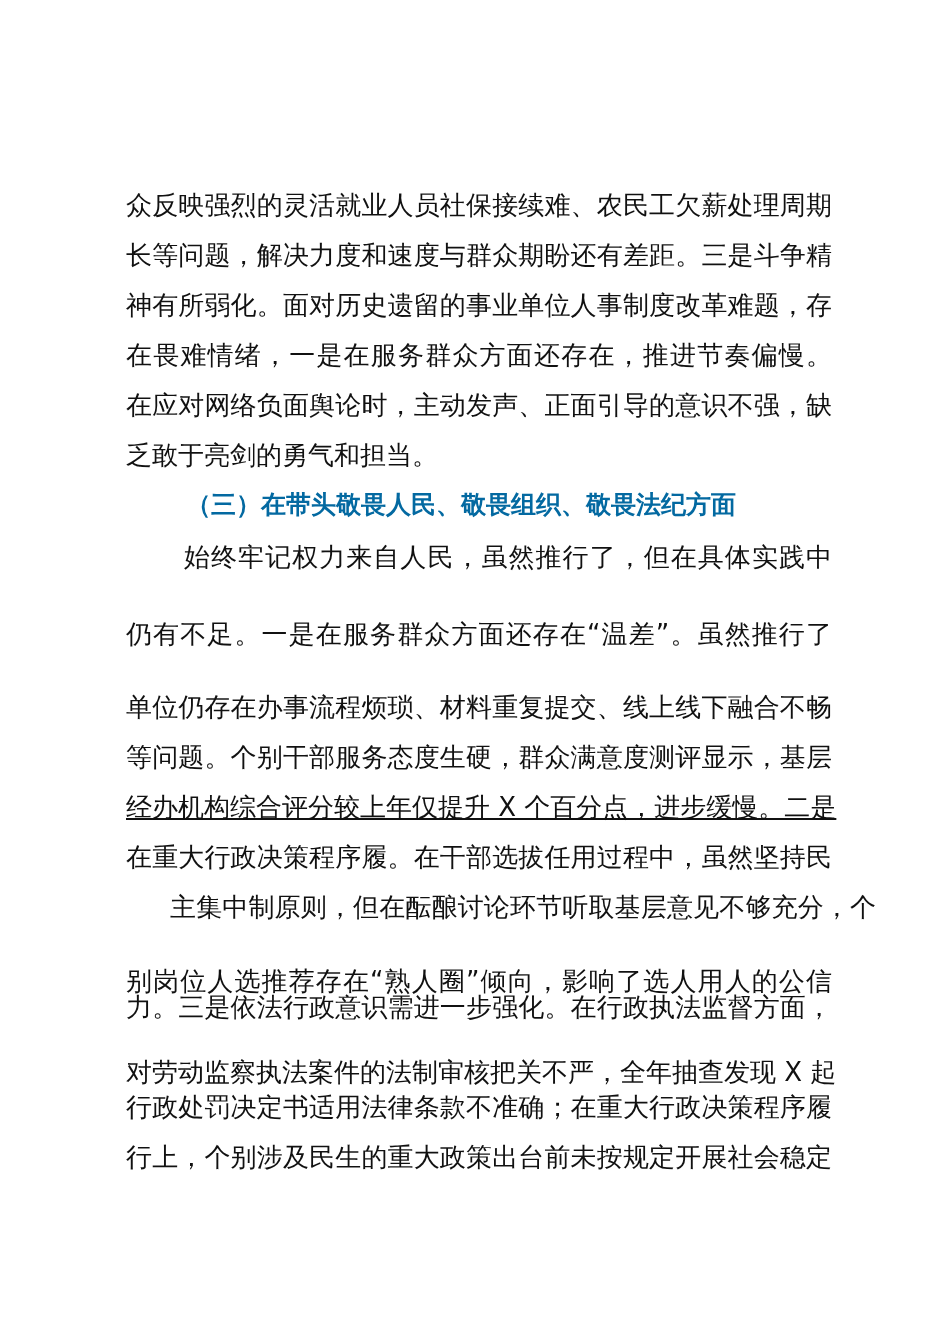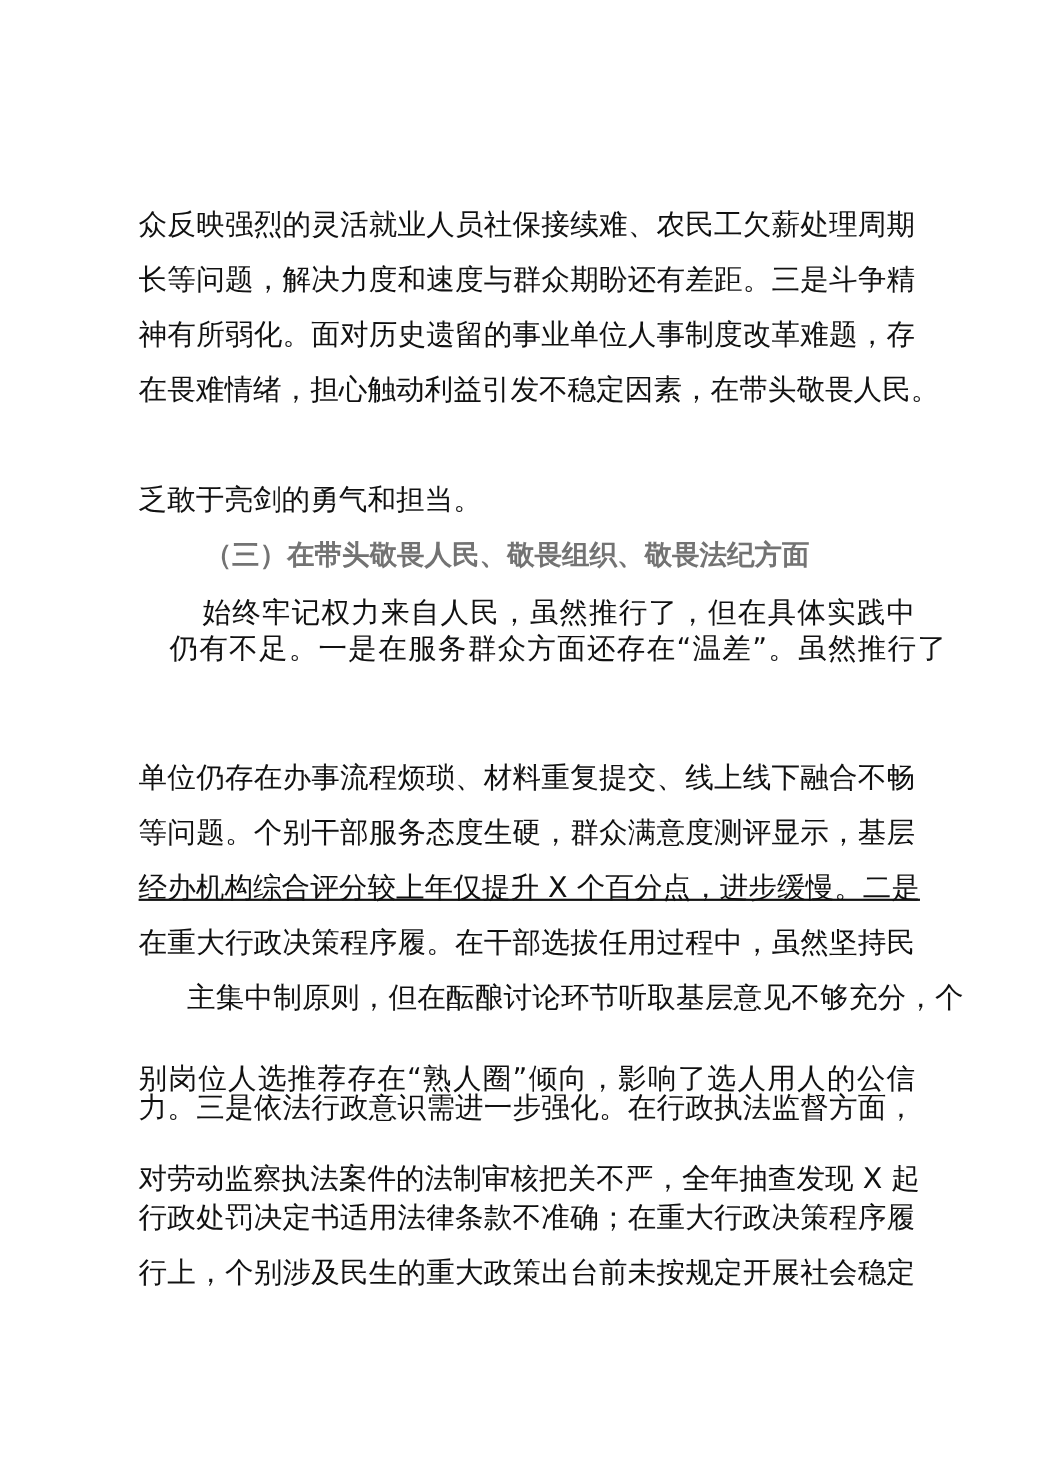--- a/index.html
+++ b/index.html
@@ -22,39 +22,40 @@
   .line.last { text-align-last: left; }
   .line.indent { left: 184px; width: 648px; }
   .heading {
     position: absolute;
     left: 186px;
     height: 36px;
     line-height: 36px;
     font-family: "DejaVu Sans", "Liberation Sans", sans-serif;
     font-size: 25px;
     font-weight: bold;
-    color: #737373;
+    color: #0369a1;
     white-space: nowrap;
   }
 </style>
 </head>
 <body>
 
 <div class="page">
 
   <div class="line" style="top:187px;">众反映强烈的灵活就业人员社保接续难、农民工欠薪处理周期</div>
   <div class="line" style="top:237px;">长等问题，解决力度和速度与群众期盼还有差距。三是斗争精</div>
   <div class="line" style="top:287px;">神有所弱化。面对历史遗留的事业单位人事制度改革难题，存</div>
-  <div class="line" style="top:337px;">在畏难情绪，担心触动利益引发不稳定因素，在带头敬畏人民。</div>
+  <div class="line" style="top:337px;">在畏难情绪，一是在服务群众方面还存在，推进节奏偏慢。</div>
+  <div class="line" style="top:387px;">在应对网络负面舆论时，主动发声、正面引导的意识不强，缺</div>
   <div class="line last" style="top:437px;">乏敢于亮剑的勇气和担当。</div>
 
   <div class="heading" style="top:487px;">（三）在带头敬畏人民、敬畏组织、敬畏法纪方面</div>
 
   <div class="line indent" style="top:539px;">始终牢记权力来自人民，虽然推行了，但在具体实践中</div>
-  <div class="line" style="top:572px;margin-left:28px;">仍有不足。一是在服务群众方面还存在“温差”。虽然推行了</div>
+  <div class="line" style="top:616px;">仍有不足。一是在服务群众方面还存在“温差”。虽然推行了</div>
   <div class="line" style="top:689px;">单位仍存在办事流程烦琐、材料重复提交、线上线下融合不畅</div>
   <div class="line" style="top:739px;">等问题。个别干部服务态度生硬，群众满意度测评显示，基层</div>
   <div class="line" style="top:789px;text-decoration:underline;">经办机构综合评分较上年仅提升 X 个百分点，进步缓慢。二是</div>
   <div class="line" style="top:839px;">在重大行政决策程序履。在干部选拔任用过程中，虽然坚持民</div>
   <div class="line" style="top:889px;margin-left:44px;">主集中制原则，但在酝酿讨论环节听取基层意见不够充分，个</div>
   <div class="line" style="top:939px;margin-top:24px;">别岗位人选推荐存在“熟人圈”倾向，影响了选人用人的公信</div>
   <div class="line" style="top:989px;">力。三是依法行政意识需进一步强化。在行政执法监督方面，</div>
   <div class="line" style="top:1039px;margin-top:15px;">对劳动监察执法案件的法制审核把关不严，全年抽查发现 X 起</div>
   <div class="line" style="top:1089px;">行政处罚决定书适用法律条款不准确；在重大行政决策程序履</div>
   <div class="line" style="top:1139px;">行上，个别涉及民生的重大政策出台前未按规定开展社会稳定</div>

